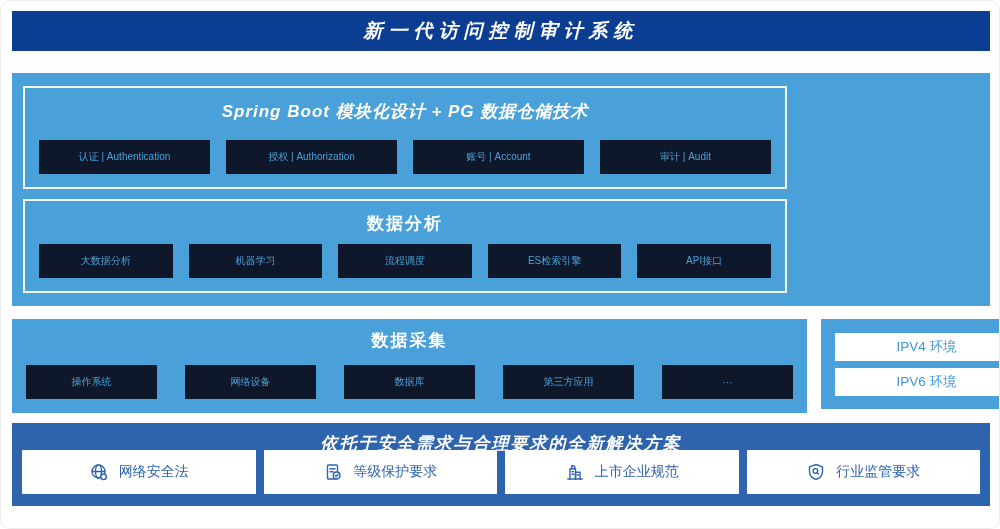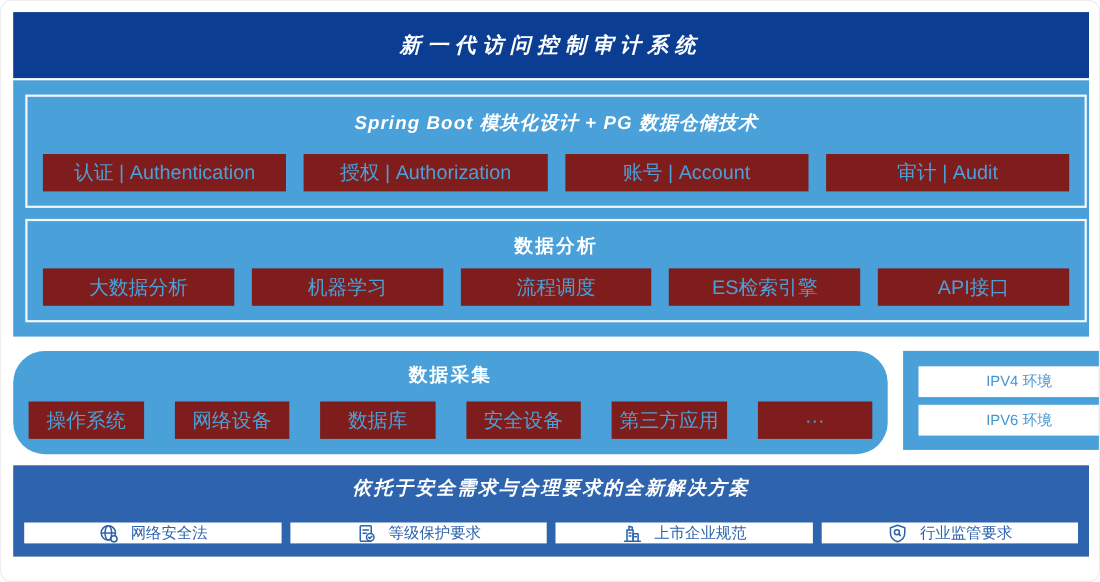--- a/index.html
+++ b/index.html
@@ -1,49 +1,49 @@
 <!DOCTYPE html>
 <html><head>
 <meta charset="utf-8">
 <style>
   html,body{margin:0;padding:0;background:#fff;font-family:"Liberation Sans",sans-serif;}
   .canvas{position:relative;width:1000px;height:529px;background:#ffffff;border:1px solid #ededed;border-radius:10px;box-sizing:border-box;overflow:hidden;}
 
   
-  .banner{position:absolute;left:11px;top:10px;width:978px;height:60px;background:#0b3e92;
+  .banner{position:absolute;left:11px;top:10px;width:978px;height:40px;background:#0b3e92;
     color:#fff;display:flex;align-items:center;justify-content:center;
     font-size:19px;font-weight:bold;letter-spacing:6px;font-style:italic;}
 
   
   .platform{position:absolute;left:11px;top:72px;width:978px;height:233px;background:#4aa0d8;}
-  .subpanel{position:absolute;left:11px;width:965px;border:2px solid #f2f8fc;box-sizing:border-box;}
+  .subpanel{position:absolute;left:11px;width:764px;border:2px solid #f2f8fc;box-sizing:border-box;}
   .sub-a{top:13px;height:103px;}
   .sub-b{top:126px;height:94px;}
   .panel-title{color:#ffffff;text-align:center;font-weight:bold;font-size:17px;letter-spacing:2px;}
   .sub-a .panel-title{margin-top:12px;font-style:italic;letter-spacing:1px;}
   .sub-b .panel-title{margin-top:11px;}
   .box-row{position:absolute;left:14px;right:14px;bottom:13px;display:flex;gap:16px;}
-  .wbox{flex:1;height:34px;background:#7f1d1d;color:#4aa0d8;display:flex;align-items:center;
-    justify-content:center;font-size:18px;white-space:nowrap;}
+  .wbox{flex:1;height:34px;background:#0f172a;color:#4aa0d8;display:flex;align-items:center;
+    justify-content:center;font-size:10px;white-space:nowrap;}
 
   
-  .collection{position:absolute;left:11px;top:318px;width:795px;height:94px;background:#4aa0d8;border-radius:29px;}
+  .collection{position:absolute;left:11px;top:318px;width:795px;height:94px;background:#4aa0d8;}
   .collection .panel-title{margin-top:10px;}
   .collection .box-row{gap:28px;bottom:14px;}
   .env{position:absolute;left:820px;top:318px;width:169px;height:90px;background:#4aa0d8;padding-left:42px;}
   .env-box{position:absolute;left:14px;right:14px;height:28px;background:#fff;color:#4496d2;
     display:flex;align-items:center;justify-content:center;font-size:13.5px;}
   .env-box.v4{top:14px;}
   .env-box.v6{top:49px;}
 
   
   .solution{position:absolute;left:11px;top:422px;width:978px;height:83px;background:#2e64ae;}
   .solution .panel-title{margin-top:9px;font-style:italic;}
   .solution .box-row{left:10px;right:10px;gap:8px;bottom:12px;}
-  .sbox{flex:1;height:19px;background:#ffffff;color:#2e64ae;display:flex;align-items:center;
+  .sbox{flex:1;height:44px;background:#ffffff;color:#2e64ae;display:flex;align-items:center;
     justify-content:center;gap:10px;font-size:14px;}
   .icon{display:flex;align-items:center;}
   .icon svg{stroke:#2e64ae;fill:none;stroke-width:1.4;stroke-linecap:round;stroke-linejoin:round;}
 </style>
 </head>
 <body>
 
 <div class="canvas">
 
   <div class="banner">
@@ -74,21 +74,20 @@
     </div>
 
   </div>
 
   <div class="collection">
     <div class="panel-title">数据采集</div>
     <div class="box-row">
       <div class="wbox">操作系统</div>
       <div class="wbox">网络设备</div>
       <div class="wbox">数据库</div>
-      <div class="wbox">安全设备</div>
       <div class="wbox">第三方应用</div>
       <div class="wbox">···</div>
     </div>
   </div>
 
   <div class="env">
     <div class="env-box v4">IPV4 环境</div>
     <div class="env-box v6">IPV6 环境</div>
   </div>
 

